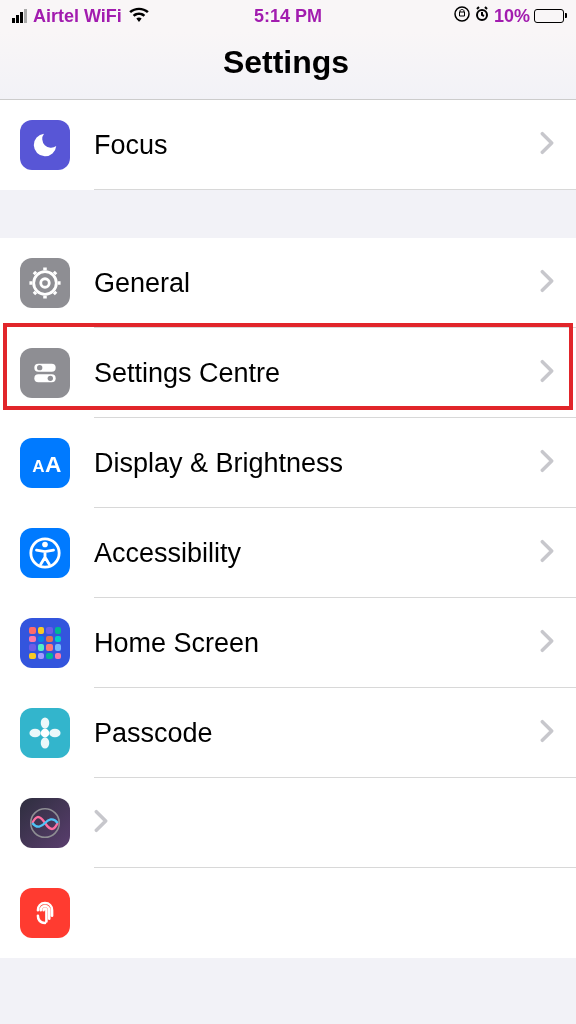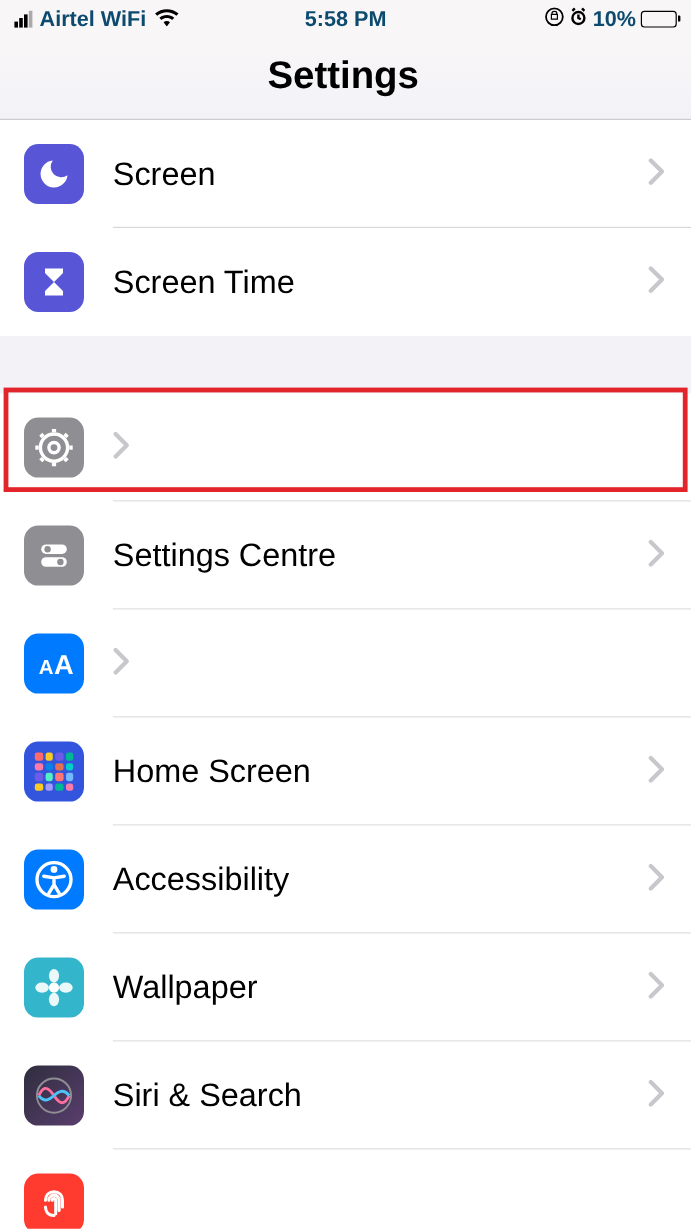--- a/index.html
+++ b/index.html
@@ -16,21 +16,21 @@
       position: relative;
     }
     .status-bar {
       display: flex;
       justify-content: space-between;
       align-items: center;
       height: 32px;
       padding: 0 12px;
       font-size: 18px;
       font-weight: 600;
-      color: #0c4a6e;
+      color: #a21caf;
       background: #f9f6f7;
       gap: 43px;
     }
     .status-left {
       display: flex;
       align-items: center;
       gap: 6px;
     }
     .status-center {
       position: absolute;
@@ -177,21 +177,21 @@
       <span class="cellular-bar" style="height:11px"></span>
       <span class="cellular-bar dim" style="height:14px"></span>
     </span>
     <span>Airtel WiFi</span>
     <span>
       <svg class="wifi-icon" viewBox="0 0 24 18">
           <path d="M12 18 L9 14 C10.7 12.5 13.3 12.5 15 14 Z M5 10 C9 6.5 15 6.5 19 10 L17 12 C14 9.5 10 9.5 7 12 Z M1 6 C7 0.5 17 0.5 23 6 L21 8 C16 3.5 8 3.5 3 8 Z" fill="#000"></path>
         </svg>
     </span>
   </div>
-  <div class="status-center">5:58 PM</div>
+  <div class="status-center">5:14 PM</div>
   <div class="status-right">
     <span>
       <svg width="16" height="16" viewBox="0 0 16 16">
           <circle cx="8" cy="8" r="7" fill="none" stroke="#000" stroke-width="1.5"></circle>
           <path d="M6 6 L6 5 C6 4 7 3.5 8 3.5 C9 3.5 10 4 10 5 L10 6 M5.5 6 L10.5 6 L10.5 10 L5.5 10 Z" fill="none" stroke="#000" stroke-width="1"></path>
         </svg>
     </span>
     <span>
       <svg width="16" height="16" viewBox="0 0 16 16">
           <circle cx="8" cy="9" r="5" fill="none" stroke="#000" stroke-width="2"></circle>
@@ -211,52 +211,40 @@
 </div>
 
 <div class="settings-list">
 
   <div class="settings-row">
     <div class="row-icon icon-focus">
       <svg width="30" height="30" viewBox="0 0 24 24">
           <path d="M21 12.8 A9 9 0 1 1 11.2 3 A7 7 0 0 0 21 12.8 Z" fill="#fff"></path>
         </svg>
     </div>
-    <span class="row-label">Screen</span>
-    <span class="chevron">
-      <svg width="14" height="24" viewBox="0 0 12 20">
-          <path d="M2 2 L10 10 L2 18" fill="none" stroke="#c7c7cc" stroke-width="3" stroke-linecap="round" stroke-linejoin="round"></path>
-        </svg>
-    </span>
-  </div>
-
-  <div class="settings-row no-divider">
-    <div class="row-icon icon-screentime">
-      <svg width="30" height="30" viewBox="0 0 24 24">
-          <path d="M6 3 L18 3 L18 6 L12 12 L18 18 L18 21 L6 21 L6 18 L12 12 L6 6 Z" fill="#fff"></path>
-        </svg>
-    </div>
-    <span class="row-label">Screen Time</span>
-    <span class="chevron">
-      <svg width="14" height="24" viewBox="0 0 12 20">
-          <path d="M2 2 L10 10 L2 18" fill="none" stroke="#c7c7cc" stroke-width="3" stroke-linecap="round" stroke-linejoin="round"></path>
-        </svg>
-    </span>
-  </div>
+    <span class="row-label">Focus</span>
+    <span class="chevron">
+      <svg width="14" height="24" viewBox="0 0 12 20">
+          <path d="M2 2 L10 10 L2 18" fill="none" stroke="#c7c7cc" stroke-width="3" stroke-linecap="round" stroke-linejoin="round"></path>
+        </svg>
+    </span>
+  </div>
+
 
   <div class="group-gap"></div>
 
   <div class="settings-row">
     <div class="row-icon icon-general">
       <svg width="34" height="34" viewBox="0 0 24 24">
           <circle cx="12" cy="12" r="3" fill="none" stroke="#fff" stroke-width="2"></circle>
           <path d="M12 3 L12 1 M12 23 L12 21 M21 12 L23 12 M1 12 L3 12 M18.4 5.6 L19.8 4.2 M4.2 19.8 L5.6 18.4 M18.4 18.4 L19.8 19.8 M4.2 4.2 L5.6 5.6" stroke="#fff" stroke-width="2.5"></path>
           <circle cx="12" cy="12" r="8" fill="none" stroke="#fff" stroke-width="2"></circle>
         </svg>
     </div>
+    <span class="row-label">General</span>
     <span class="chevron">
       <svg width="14" height="24" viewBox="0 0 12 20">
           <path d="M2 2 L10 10 L2 18" fill="none" stroke="#c7c7cc" stroke-width="3" stroke-linecap="round" stroke-linejoin="round"></path>
         </svg>
     </span>
   </div>
 
   <div class="settings-row">
     <div class="row-icon icon-control">
       <svg width="32" height="32" viewBox="0 0 24 24">
@@ -274,20 +262,37 @@
     </span>
   </div>
 
   <div class="settings-row">
     <div class="row-icon icon-display">
       <svg width="34" height="34" viewBox="0 0 24 24">
           <text x="3" y="18" font-size="12" font-weight="bold" fill="#fff">A</text>
           <text x="12" y="18" font-size="16" font-weight="bold" fill="#fff">A</text>
         </svg>
     </div>
+    <span class="row-label">Display &amp; Brightness</span>
+    <span class="chevron">
+      <svg width="14" height="24" viewBox="0 0 12 20">
+          <path d="M2 2 L10 10 L2 18" fill="none" stroke="#c7c7cc" stroke-width="3" stroke-linecap="round" stroke-linejoin="round"></path>
+        </svg>
+    </span>
+  </div>
+
+  <div class="settings-row">
+    <div class="row-icon icon-accessibility">
+      <svg width="34" height="34" viewBox="0 0 24 24">
+          <circle cx="12" cy="12" r="10" fill="none" stroke="#fff" stroke-width="2"></circle>
+          <circle cx="12" cy="6" r="2" fill="#fff"></circle>
+          <path d="M6 10 L12 11 L18 10 M12 11 L12 15 L9 20 M12 15 L15 20" stroke="#fff" stroke-width="2" fill="none" stroke-linecap="round"></path>
+        </svg>
+    </div>
+    <span class="row-label">Accessibility</span>
     <span class="chevron">
       <svg width="14" height="24" viewBox="0 0 12 20">
           <path d="M2 2 L10 10 L2 18" fill="none" stroke="#c7c7cc" stroke-width="3" stroke-linecap="round" stroke-linejoin="round"></path>
         </svg>
     </span>
   </div>
 
   <div class="settings-row">
     <div class="row-icon icon-home">
       <div class="home-grid">
@@ -311,62 +316,45 @@
     </div>
     <span class="row-label">Home Screen</span>
     <span class="chevron">
       <svg width="14" height="24" viewBox="0 0 12 20">
           <path d="M2 2 L10 10 L2 18" fill="none" stroke="#c7c7cc" stroke-width="3" stroke-linecap="round" stroke-linejoin="round"></path>
         </svg>
     </span>
   </div>
 
   <div class="settings-row">
-    <div class="row-icon icon-accessibility">
-      <svg width="34" height="34" viewBox="0 0 24 24">
-          <circle cx="12" cy="12" r="10" fill="none" stroke="#fff" stroke-width="2"></circle>
-          <circle cx="12" cy="6" r="2" fill="#fff"></circle>
-          <path d="M6 10 L12 11 L18 10 M12 11 L12 15 L9 20 M12 15 L15 20" stroke="#fff" stroke-width="2" fill="none" stroke-linecap="round"></path>
-        </svg>
-    </div>
-    <span class="row-label">Accessibility</span>
-    <span class="chevron">
-      <svg width="14" height="24" viewBox="0 0 12 20">
-          <path d="M2 2 L10 10 L2 18" fill="none" stroke="#c7c7cc" stroke-width="3" stroke-linecap="round" stroke-linejoin="round"></path>
-        </svg>
-    </span>
-  </div>
-
-  <div class="settings-row">
     <div class="row-icon icon-wallpaper">
       <svg width="34" height="34" viewBox="0 0 24 24">
           <circle cx="12" cy="12" r="3" fill="#fff"></circle>
           <ellipse cx="12" cy="5" rx="3" ry="4" fill="#fff" opacity="0.9"></ellipse>
           <ellipse cx="12" cy="19" rx="3" ry="4" fill="#fff" opacity="0.9"></ellipse>
           <ellipse cx="5" cy="12" rx="4" ry="3" fill="#fff" opacity="0.9"></ellipse>
           <ellipse cx="19" cy="12" rx="4" ry="3" fill="#fff" opacity="0.9"></ellipse>
         </svg>
     </div>
-    <span class="row-label">Wallpaper</span>
+    <span class="row-label">Passcode</span>
     <span class="chevron">
       <svg width="14" height="24" viewBox="0 0 12 20">
           <path d="M2 2 L10 10 L2 18" fill="none" stroke="#c7c7cc" stroke-width="3" stroke-linecap="round" stroke-linejoin="round"></path>
         </svg>
     </span>
   </div>
 
   <div class="settings-row">
     <div class="row-icon icon-siri">
       <svg width="38" height="38" viewBox="0 0 24 24">
           <circle cx="12" cy="12" r="9" fill="none" stroke="#8e8e93" stroke-width="1"></circle>
           <path d="M4 12 C6 8 8 6 12 12 C16 18 18 16 20 12" fill="none" stroke="#ff6ea0" stroke-width="1.5"></path>
           <path d="M4 12 C7 16 10 14 12 12 C14 10 17 8 20 12" fill="none" stroke="#4fc3f7" stroke-width="1.5"></path>
         </svg>
     </div>
-    <span class="row-label">Siri &amp; Search</span>
     <span class="chevron">
       <svg width="14" height="24" viewBox="0 0 12 20">
           <path d="M2 2 L10 10 L2 18" fill="none" stroke="#c7c7cc" stroke-width="3" stroke-linecap="round" stroke-linejoin="round"></path>
         </svg>
     </span>
   </div>
 
   <div class="settings-row no-divider">
     <div class="row-icon icon-touchid">
       <svg width="34" height="34" viewBox="0 0 24 24">

